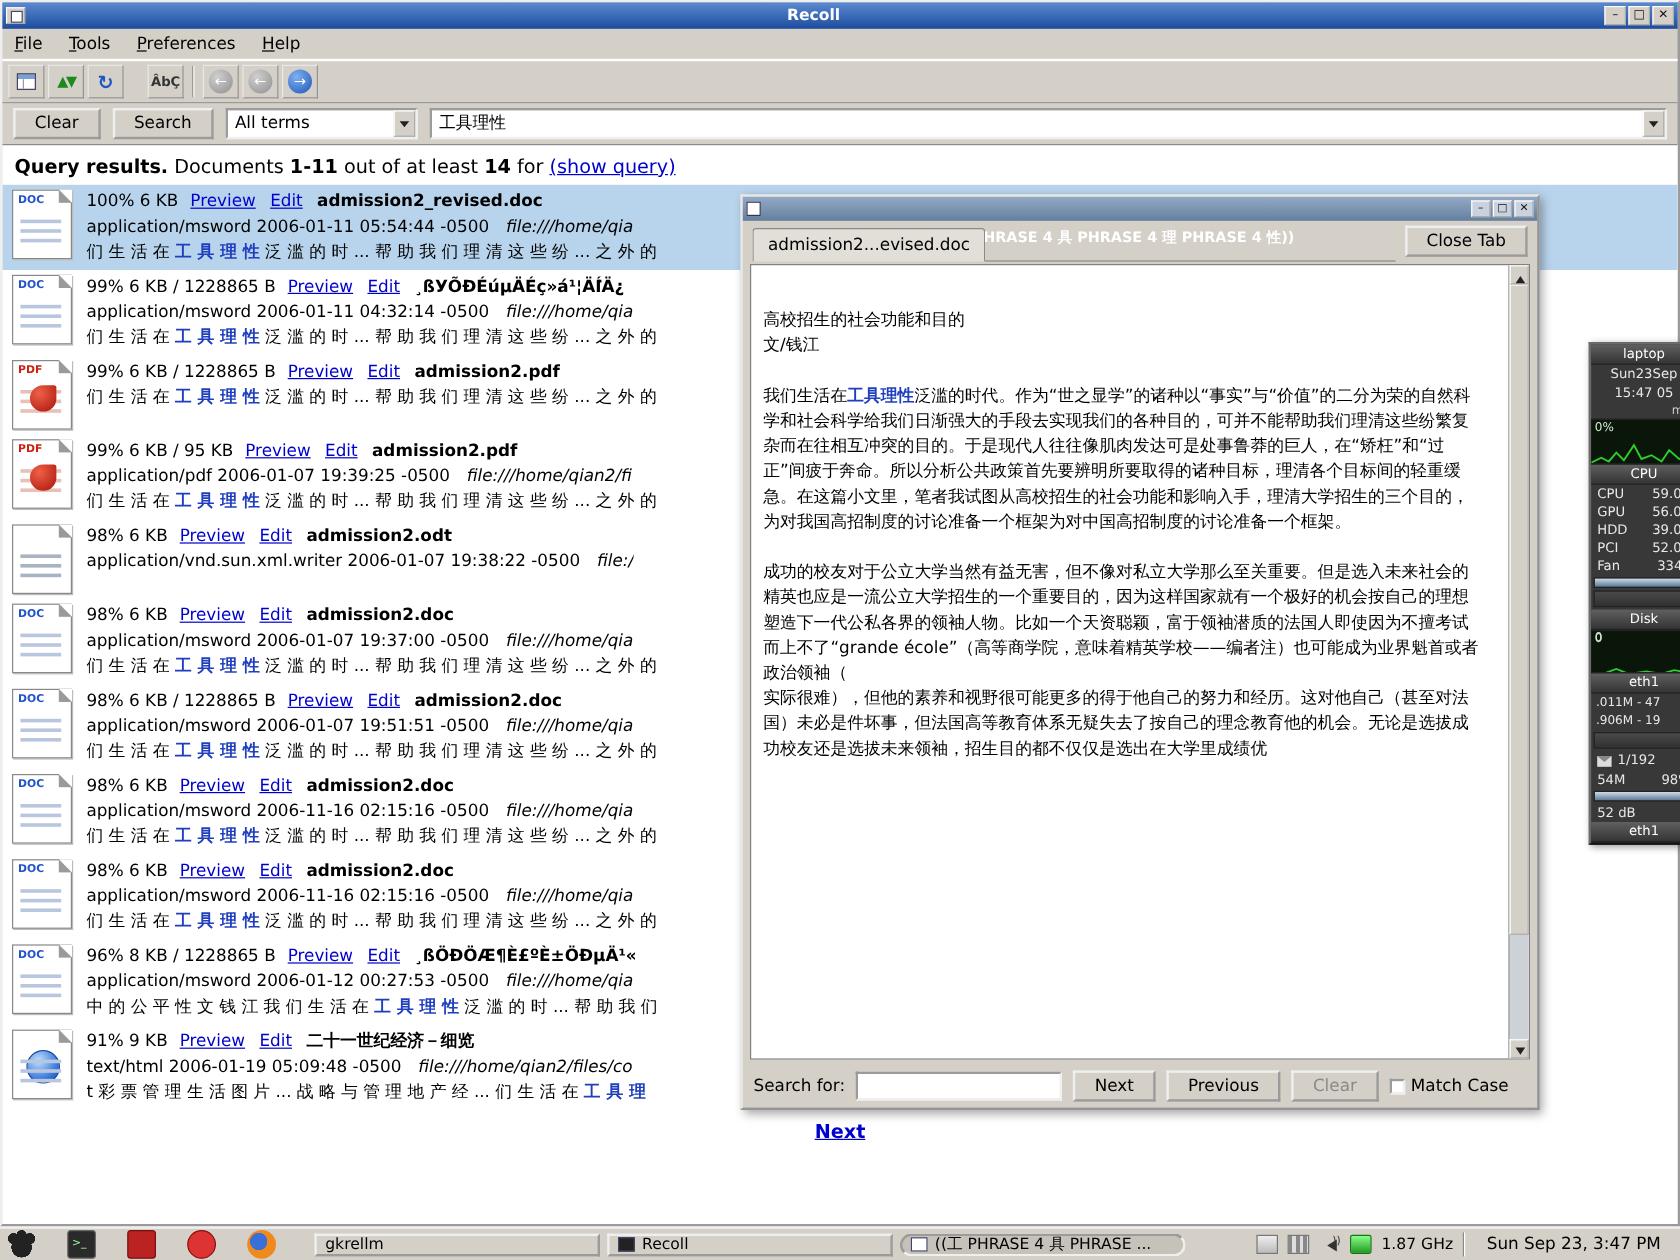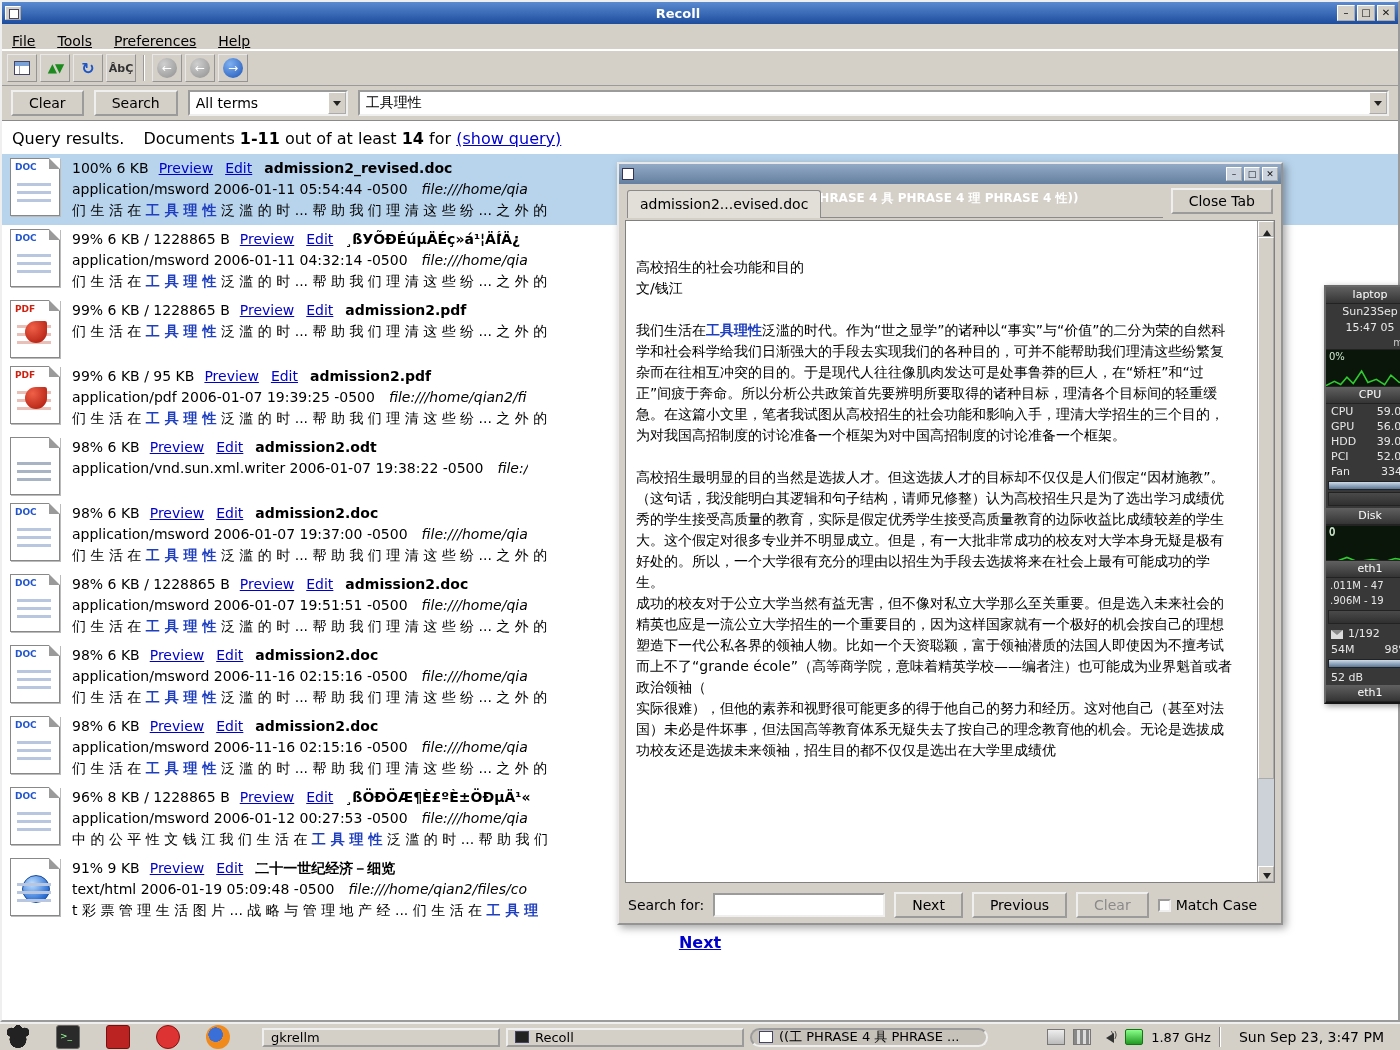--- a/index.html
+++ b/index.html
@@ -10,35 +10,35 @@
   .main-window { position:absolute; left:0; top:0; right:0; bottom:28px;
     background:#d4d0c8; border:2px outset #efefef; display:flex; flex-direction:column; }
   .titlebar { height:22px; background:linear-gradient(to bottom,#5b8ad0,#1d4c9e);
     display:flex; align-items:center; padding:0 3px; }
   .sysbtn { width:18px; height:16px; background:#d4d0c8; border:1px outset #fff;
     font-size:10px; line-height:13px; text-align:center; color:#111; margin-left:2px; }
   .sysicon { width:16px; height:14px; background:#d4d0c8; border:1px outset #fff; position:relative; }
   .sysicon::after { content:""; position:absolute; left:3px; top:2px; width:8px; height:8px; background:#fff; border:1px solid #446; }
   .tb-title { flex:1; text-align:center; color:#fff; font-weight:bold; font-size:13px; }
 
-  .menubar { height:26px; display:flex; align-items:flex-end; gap:22px; padding:0 10px; font-size:14px;
-    border-bottom:1px solid #fff;text-decoration:underline; }
+  .menubar { height:26px; display:flex; align-items:center; gap:22px; padding:0 10px; font-size:14px;
+    border-bottom:1px solid #fff; }
   .menu-item { display:inline-block; cursor:default; }
   .menu-item::first-letter { text-decoration:underline; }
 
   .toolbar { height:36px; display:flex; align-items:center; gap:3px; padding:0 5px;
     border-top:1px solid #fff; border-bottom:1px solid #9a9a9a; }
   .tool-btn { width:30px; height:28px; border:1px outset #e8e8e8; background:#d4d0c8;
     display:flex; align-items:center; justify-content:center; font-size:14px; }
   .tb-table { width:16px; height:14px; border:1px solid #446; background:
     linear-gradient(#7aa0d8 0 4px, #fff 4px); position:relative; }
   .tb-table::after{ content:""; position:absolute; left:4px; top:4px; bottom:0; width:1px; background:#99a; }
   .tb-sort { color:#1c8a1c; font-weight:bold; font-size:12px; letter-spacing:-2px; }
   .tb-reload { color:#1c56c8; font-weight:bold; font-size:16px; }
-  .tb-abc { font-size:11px; font-weight:bold; color:#333; }
+  .tb-abc { font-size:11px; font-weight:bold; color:#333;margin-left:17px; }
   .tool-sep { width:2px; height:26px; border-left:1px solid #9a9a9a; border-right:1px solid #fff; margin:0 4px; }
   .nav-circle { width:20px; height:20px; border-radius:50%; color:#fff; font-size:12px; line-height:20px; text-align:center; }
   .nav-gray { background:radial-gradient(circle at 35% 30%, #cfcfcf, #8f8f8f); }
   .nav-blue { background:radial-gradient(circle at 35% 30%, #7fb0f0, #1d55b8); }
 
   .searchrow { height:34px; display:flex; align-items:center; gap:10px; padding:0 9px; }
   .btn { border:2px outset #efefef; background:#d4d0c8; font-size:14px; height:26px;
     padding:1px 16px; font-family:inherit; color:#000; }
   .combo { width:160px; height:26px; background:#fff; border:2px inset #efefef;
     display:flex; align-items:center; font-size:14px; }
@@ -48,21 +48,21 @@
   .combo-arrow::after { content:""; border:4px solid transparent; border-top:5px solid #222; margin-top:4px; }
   .search-input-wrap { flex:1; height:26px; background:#fff; border:2px inset #efefef;
     display:flex; align-items:center; }
   .search-input { flex:1; border:none; outline:none; font-size:14px; padding:0 6px;
     font-family:inherit; background:transparent; }
 
   
   .results-area { flex:1; background:#fff; border-top:1px solid #8a8a8a; overflow:hidden; }
   .results-header { padding:8px 10px 6px; font-size:16px; color:#000; }
   .results-header b { font-weight:bold; }
-  .rh-title { font-weight:normal; margin-right:14px; }
+  .rh-title { font-weight:bold; }
   .qlink { color:#0000cc; text-decoration:underline; cursor:pointer; }
 
   .result-row { display:flex; gap:12px; padding:4px 8px; }
   .result-row.selected { background:#b8d4ec; }
   .ricon { width:50px; min-width:50px; height:58px; background:#fff; border:1px solid #888;
     position:relative; box-shadow:1px 1px 0 #bbb; }
   .ricon::before { content:""; position:absolute; right:-1px; top:-1px;
     border-style:solid; border-width:0 11px 11px 0; border-color:#fff #fff #9a9a9a #9a9a9a; }
   .ricon i { position:absolute; left:6px; right:8px; height:3px; background:#b9c6e0; }
   .ricon i:nth-of-type(1){ top:24px; } .ricon i:nth-of-type(2){ top:32px; } .ricon i:nth-of-type(3){ top:40px; }
@@ -403,21 +403,20 @@
     <div class="pv-tabs">
       <span class="pv-tab">admission2...evised.doc</span>
       <span class="pv-tabline"></span>
       <button class="btn close-tab">Close Tab</button>
     </div>
     <div class="pv-body">
       <div class="pv-text">
           <div class="pv-para"><span>高校招生的社会功能和目的</span></div>
           <div class="pv-para gap"><span>文/钱江</span></div>
           <div class="pv-para gap"><span>我们生活在</span><span class="hl">工具理性</span><span>泛滥的时代。作为“世之显学”的诸种以“事实”与“价值”的二分为荣的自然科学和社会科学给我们日渐强大的手段去实现我们的各种目的，可并不能帮助我们理清这些纷繁复杂而在往相互冲突的目的。于是现代人往往像肌肉发达可是处事鲁莽的巨人，在“矫枉”和“过正”间疲于奔命。所以分析公共政策首先要辨明所要取得的诸种目标，理清各个目标间的轻重缓急。在这篇小文里，笔者我试图从高校招生的社会功能和影响入手，理清大学招生的三个目的，为对我国高招制度的讨论准备一个框架为对中国高招制度的讨论准备一个框架。</span></div>
-          <div class="pv-para"><span>高校招生最明显的目的当然是选拔人才。但这选拔人才的目标却不仅仅是人们假定“因材施教”。（这句话，我没能明白其逻辑和句子结构，请师兄修整）认为高校招生只是为了选出学习成绩优秀的学生接受高质量的教育，实际是假定优秀学生接受高质量教育的边际收益比成绩较差的学生大。这个假定对很多专业并不明显成立。但是，有一大批非常成功的校友对大学本身无疑是极有好处的。所以，一个大学很有充分的理由以招生为手段去选拔将来在社会上最有可能成功的学生。</span></div>
           <div class="pv-para"><span>成功的校友对于公立大学当然有益无害，但不像对私立大学那么至关重要。但是选入未来社会的精英也应是一流公立大学招生的一个重要目的，因为这样国家就有一个极好的机会按自己的理想塑造下一代公私各界的领袖人物。比如一个天资聪颖，富于领袖潜质的法国人即使因为不擅考试而上不了“grande école”（高等商学院，意味着精英学校——编者注）也可能成为业界魁首或者政治领袖（</span></div>
           <div class="pv-para"><span>实际很难），但他的素养和视野很可能更多的得于他自己的努力和经历。这对他自己（甚至对法国）未必是件坏事，但法国高等教育体系无疑失去了按自己的理念教育他的机会。无论是选拔成功校友还是选拔未来领袖，招生目的都不仅仅是选出在大学里成绩优</span></div>
         </div>
       <div class="pv-scroll">
         <span class="sb-arrow sb-up"></span>
         <span class="sb-thumb"></span>
         <span style="flex:1"></span>
         <span class="sb-arrow sb-down"></span>
       </div>
     </div>

